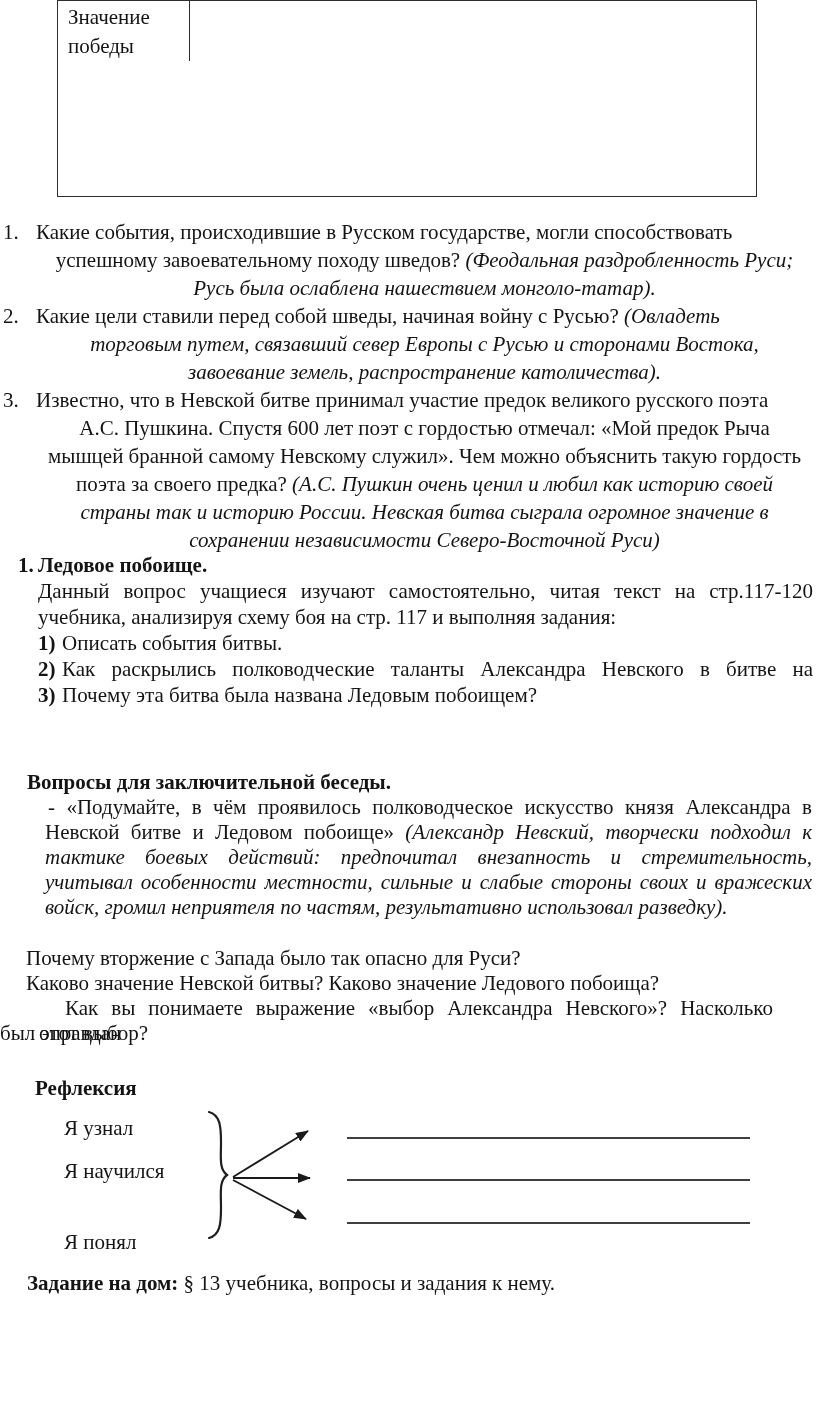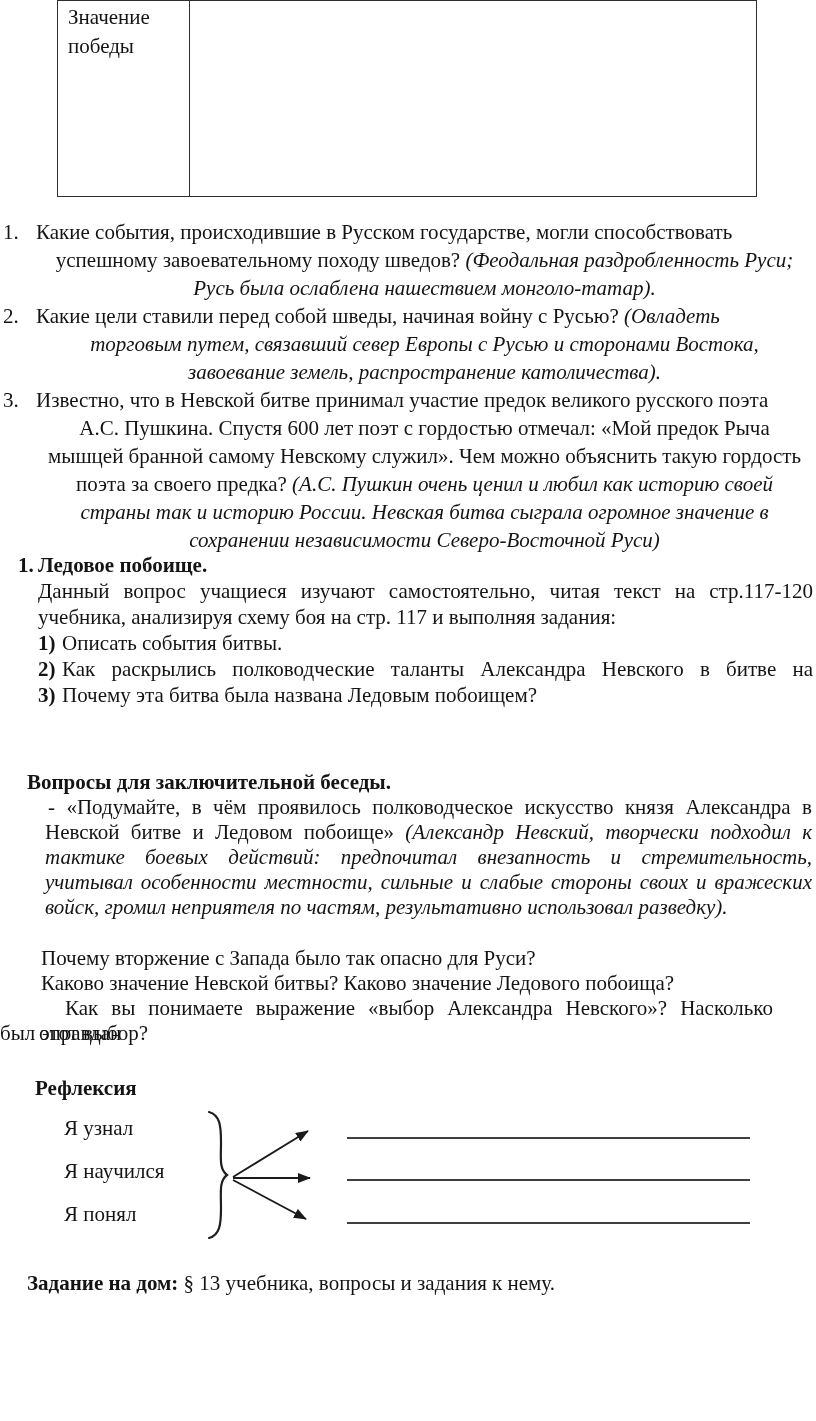--- a/index.html
+++ b/index.html
@@ -8,21 +8,21 @@
     font-family:"Liberation Serif", serif;position:relative;overflow:hidden;
     font-size:21px;
   }
   .abs{position:absolute;}
   .nw{white-space:nowrap;}
   .it{font-style:italic;}
   .b{font-weight:bold;}
   
   .jl{text-align:justify;text-align-last:justify;-moz-text-align-last:justify;}
   
-  .wtable{left:57px;top:0;width:700px;height:197px;border:1px solid #2e2e2e;display:flex;box-sizing:border-box;}
+  .wtable{left:57px;top:0;width:700px;height:197px;border:1px solid #2e2e2e;display:flex;box-sizing:border-box;flex-direction:column;}
   .wtable .hcell{width:132px;border-right:1px solid #2e2e2e;box-sizing:border-box;padding:2px 4px 0 10px;line-height:29px;}
   .wtable .acell{flex:1;}
   
   .intro{left:3px;top:218px;width:810px;}
   .intro .ln{height:28px;line-height:28px;}
   .intro .num{display:inline-block;width:33px;}
   .intro .cont{padding-left:33px;text-align:center;}
   
   .ice{left:18px;top:552px;width:798px;}
   .ice .ln{height:26px;line-height:26px;}
@@ -34,21 +34,21 @@
   .ice .w775{width:775px;}
   .ice .w751{max-width:751px;}
   
   .talk{left:27px;top:770px;width:789px;}
   .talk .ln{height:25px;line-height:25px;}
   .talk .para{margin-left:18px;width:767px;}
   .talk .first{text-indent:3px;}
   
   .closing{left:0;top:946px;width:816px;}
   .closing .ln{height:25px;line-height:25px;}
-  .closing .m26{margin-left:41px;}
+  .closing .m26{margin-left:26px;}
   .closing .ti26{text-indent:26px;width:734px;margin-left:39px;}
   
   .refl-h{left:35px;top:1076px;line-height:25px;}
   .rlabel{left:64px;line-height:24px;}
   .fill-line{border-top:2px solid #3f3f3f;width:403px;left:347px;height:0;}
   
   .homework{left:27px;top:1270px;line-height:26px;white-space:nowrap;}
 </style>
 </head>
 <body>
@@ -109,21 +109,21 @@
   <div class="ln nw m26">Почему вторжение с Запада было так опасно для Руси?</div>
   <div class="ln nw m26">Каково значение Невской битвы? Каково значение Ледового побоища?</div>
   <div class="ln jl ti26">Как вы понимаете выражение «выбор Александра Невского»? Насколько оправдан</div>
   <div class="ln nw">был этот выбор?</div>
 </div>
 
 <div class="abs refl-h b">Рефлексия</div>
 
 <div class="abs rlabel nw" style="top:1116px;">Я узнал</div>
 <div class="abs rlabel nw" style="top:1159px;">Я научился</div>
-<div class="abs rlabel nw" style="top:1202px;">Я понял</div>
+<div class="abs rlabel nw" style="top:1230px;">Я понял</div>
 
 <svg class="abs" style="left:0;top:1100px;" width="816" height="160" viewBox="0 0 816 160">
   <defs>
     <marker id="ah" markerUnits="userSpaceOnUse" markerWidth="13" markerHeight="10" viewBox="0 0 13 10" refX="12" refY="5" orient="auto">
       <path d="M0,0 L13,5 L0,10 Z" fill="#1a1a1a"></path>
     </marker>
   </defs>
   <path d="M 209,12 C 220,15 221,26 221,42 C 221,58 219,69 227,75 C 219,81 221,92 221,108 C 221,124 220,135 209,138" fill="none" stroke="#1f1f1f" stroke-width="2.2" stroke-linecap="round"></path>
   <line x1="233" y1="77" x2="308" y2="31" stroke="#1a1a1a" stroke-width="1.8" marker-end="url(#ah)"></line>
   <line x1="233" y1="78" x2="310" y2="78" stroke="#1a1a1a" stroke-width="1.8" marker-end="url(#ah)"></line>

